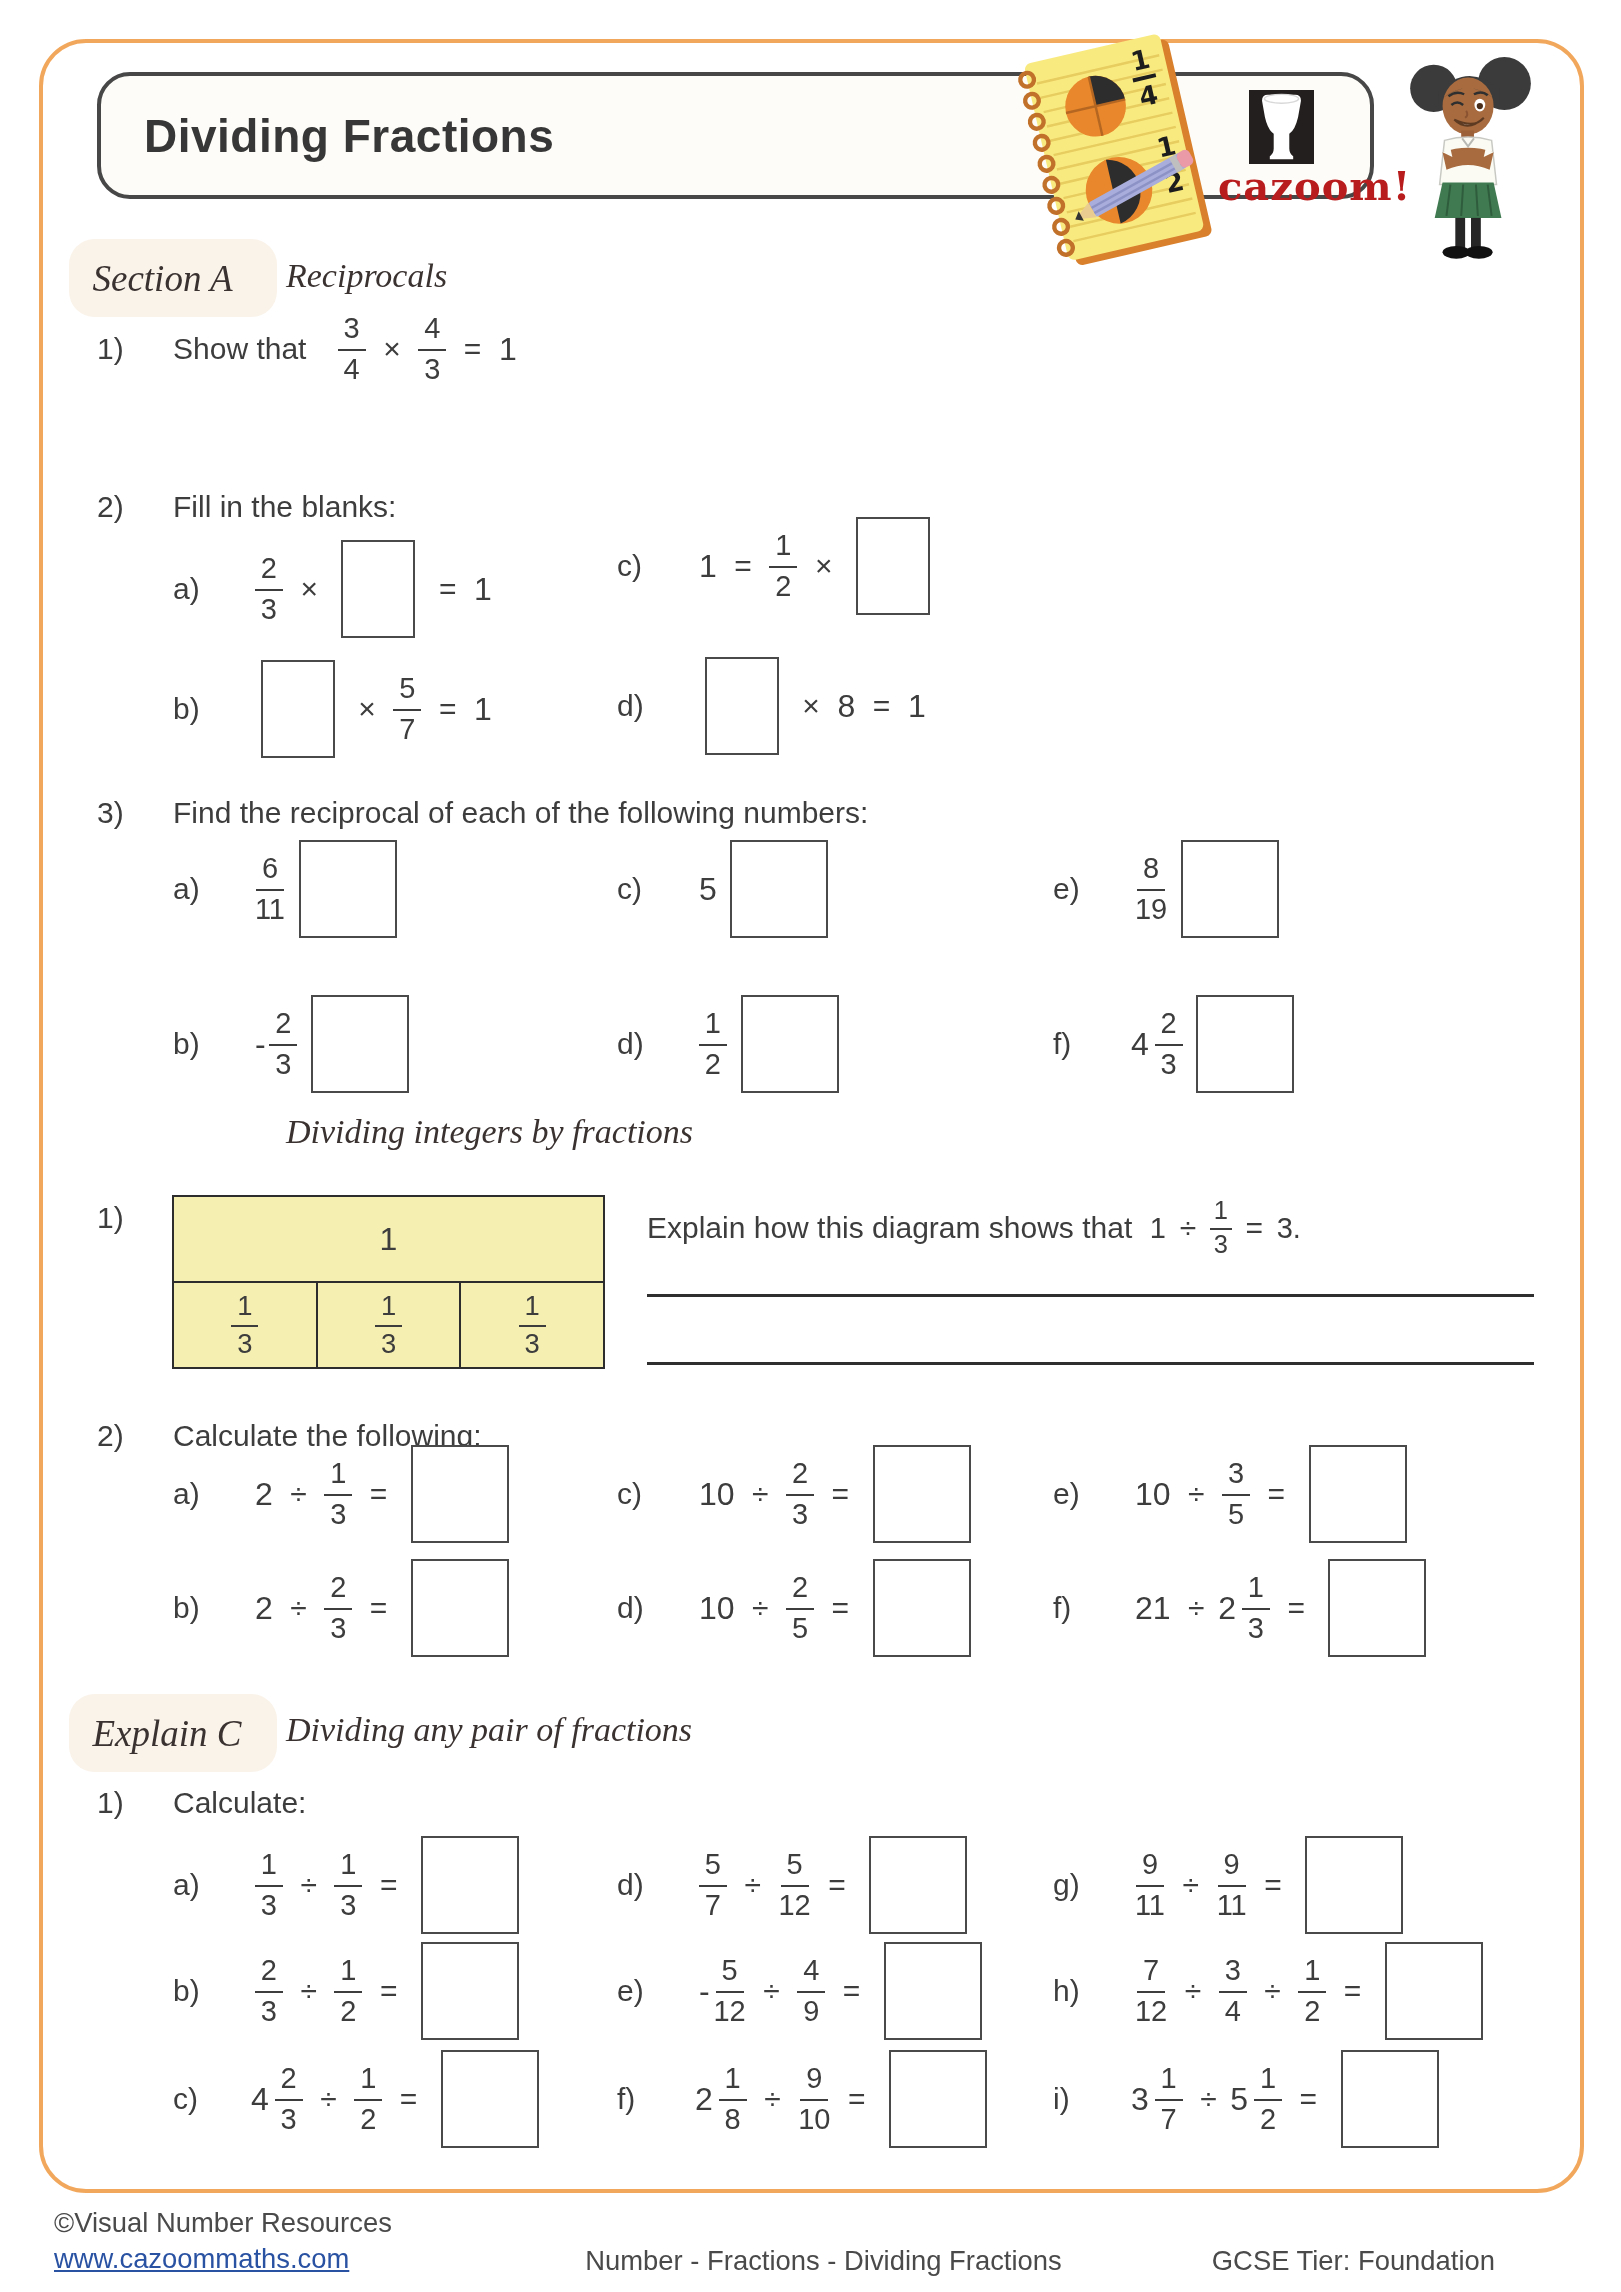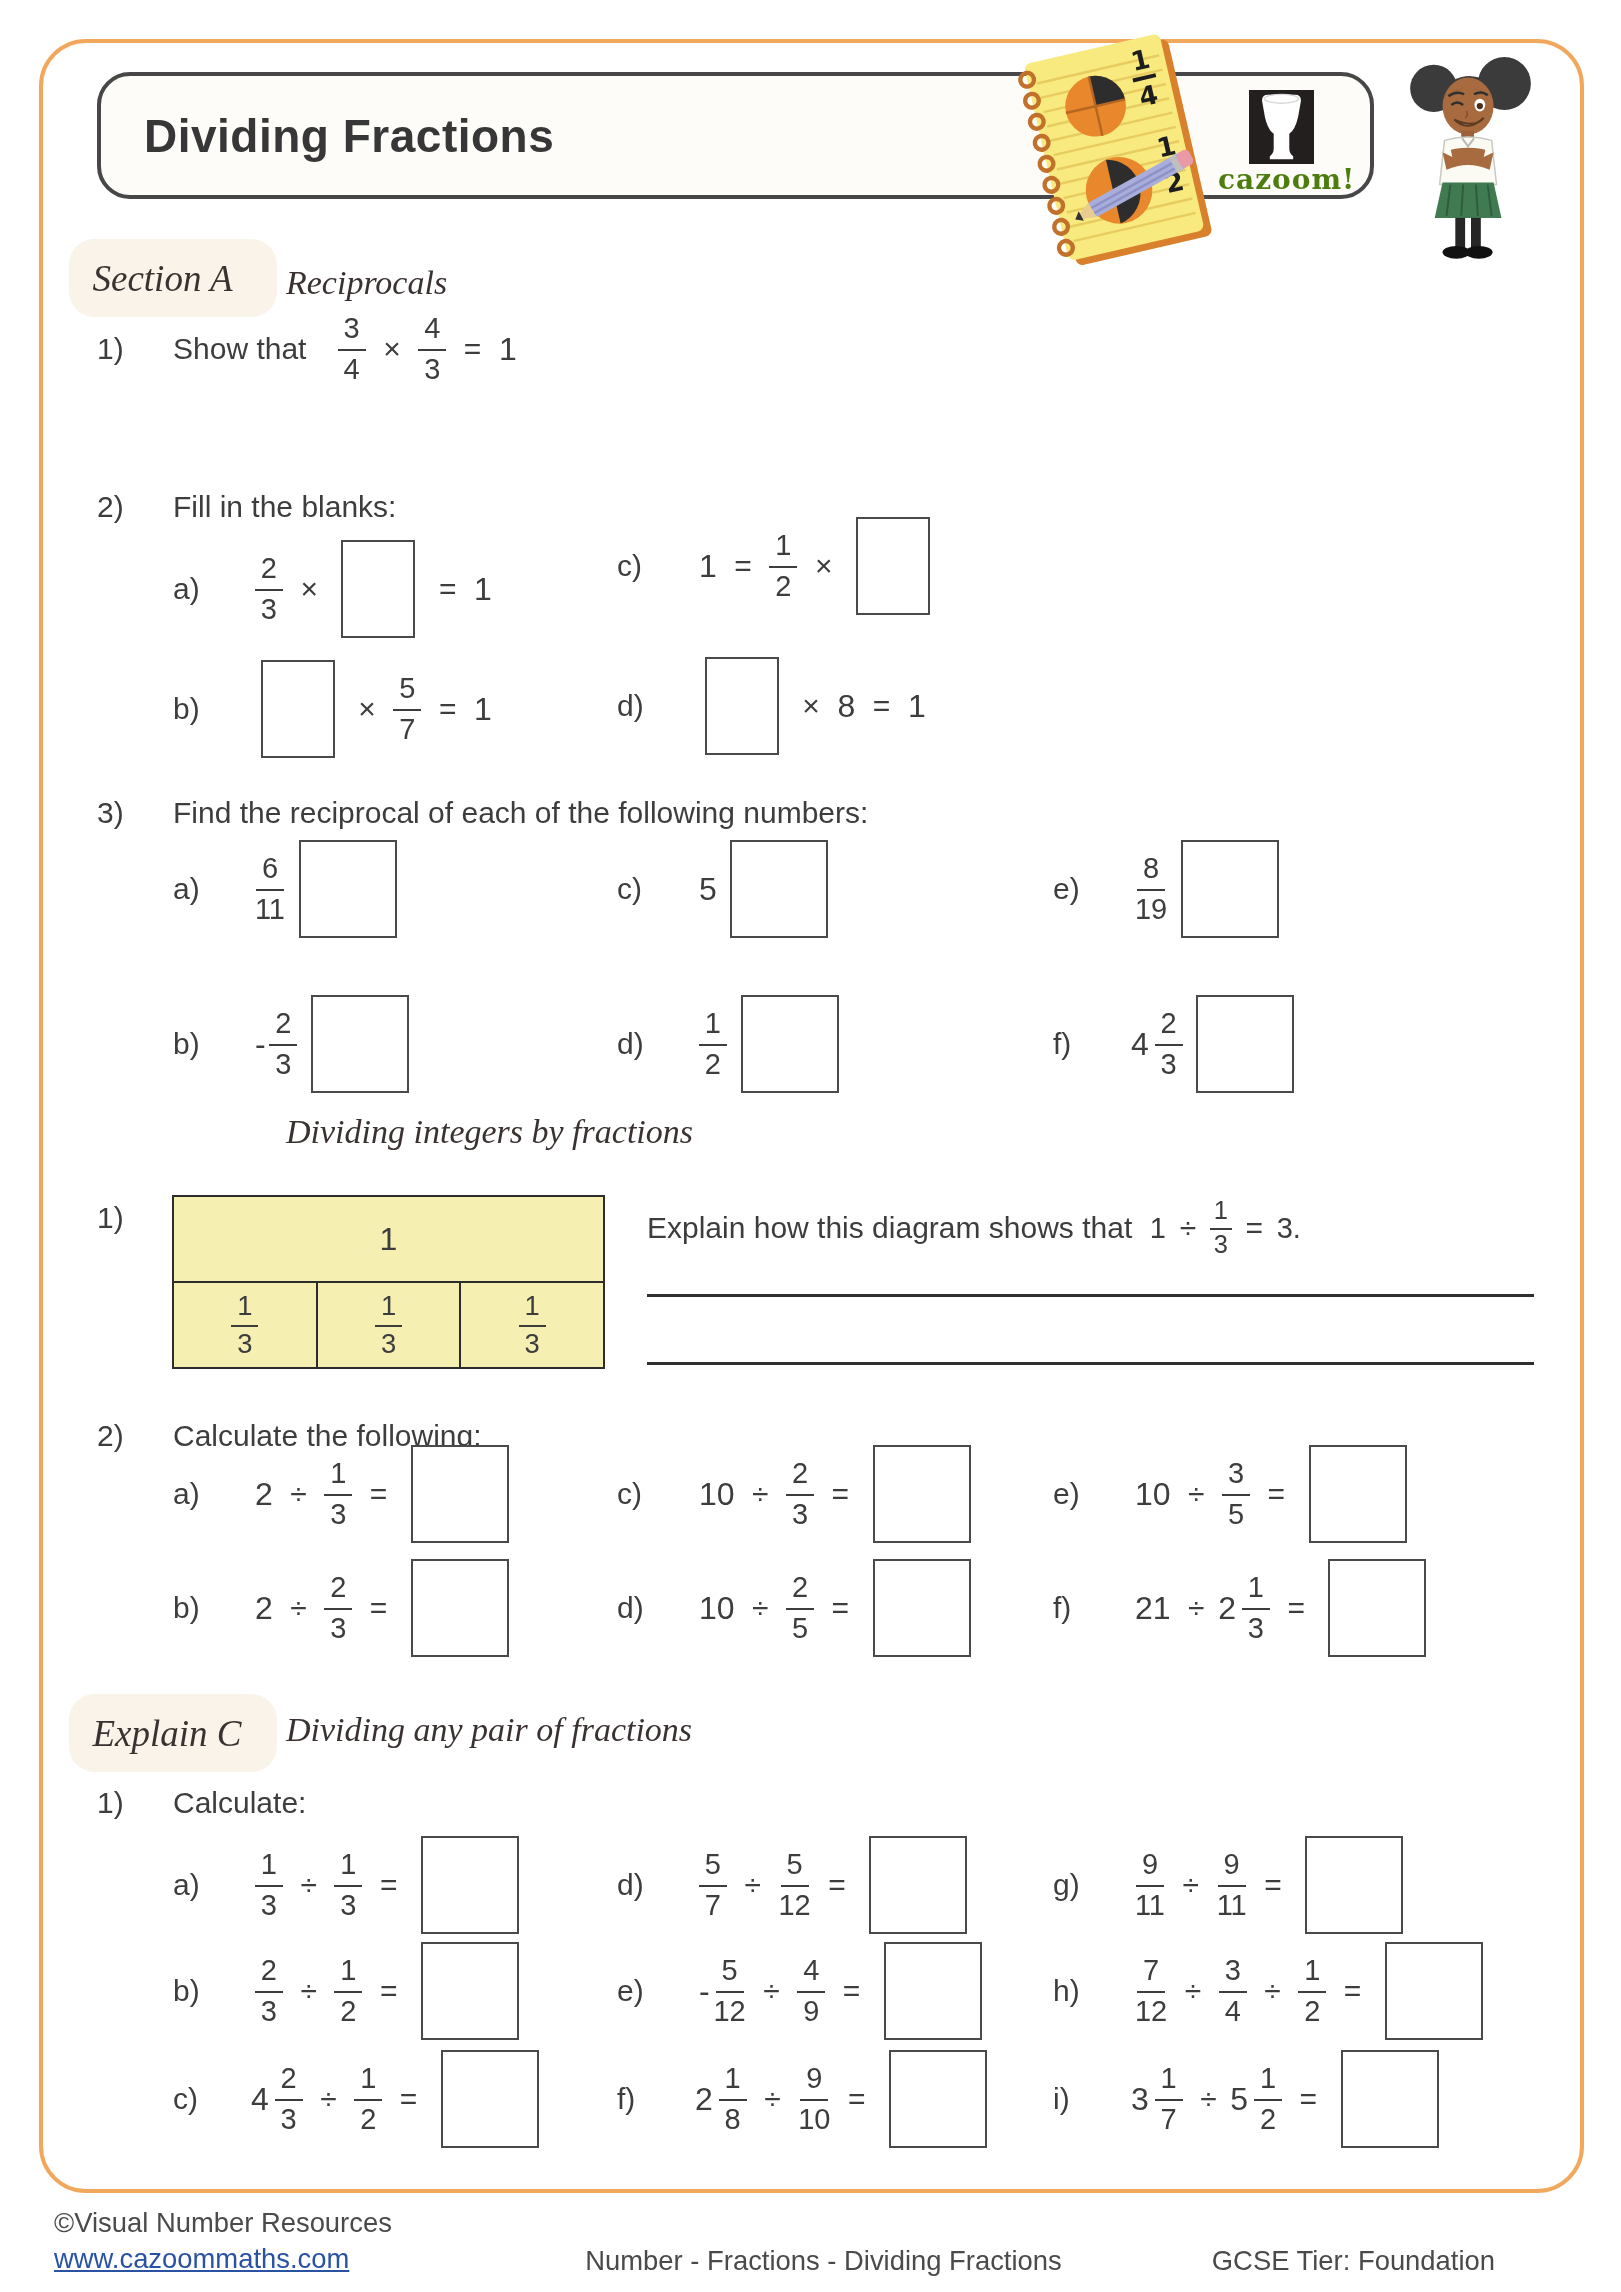--- a/index.html
+++ b/index.html
@@ -7,21 +7,21 @@
         font-family:"Liberation Sans",sans-serif;color:#3d3d3d;}
   .page-border{position:absolute;left:39px;top:39px;width:1545px;height:2154px;
         border:4.9px solid #F2A85C;border-radius:47px;box-sizing:border-box;}
   
   .title-box{position:absolute;left:97px;top:72px;width:1277px;height:127px;box-sizing:border-box;
         border:4.9px solid #474747;border-radius:33px;background:#FDFCF8;display:flex;align-items:center;}
   .title-box h1{margin:0 0 0 43px;font-size:46px;letter-spacing:0.5px;color:#373737;font-family:"Liberation Sans",sans-serif;}
   .notebook{position:absolute;left:1010px;top:33px;width:206px;height:245px;}
   .logo{position:absolute;left:1218px;top:90px;width:127px;text-align:center;}
   .logo .drum-box{width:65px;height:74px;background:#231F1E;margin:0 auto;display:flex;align-items:flex-start;justify-content:center;}
-  .logo .brand{font-family:"DejaVu Serif","Liberation Serif",serif;font-weight:bold;font-size:28px;color:#4d7c0f;letter-spacing:1px;line-height:1;margin-top:2px;}
+  .logo .brand{font-family:"DejaVu Serif","Liberation Serif",serif;font-weight:bold;font-size:40px;color:#b91c1c;letter-spacing:1px;line-height:1;margin-top:2px;}
   .girl{position:absolute;left:1404px;top:55px;width:135px;height:211px;}
   
   .section-pill{position:absolute;left:69px;width:208px;height:78px;background:#FAF3EA;border-radius:25.5px;
         display:flex;align-items:center;box-sizing:border-box;padding-left:23.5px;}
   .section-label{font-family:"Liberation Serif",serif;font-weight:normal;font-style:italic;font-size:37px;color:#3a3231;}
   .section-subtitle{position:absolute;left:286px;font-family:"Liberation Serif",serif;font-style:italic;font-size:34px;color:#3a3231;}
   
   .qhead{position:absolute;display:flex;align-items:baseline;font-size:30px;}
   .qnum{width:76px;flex-shrink:0;}
   .item{position:absolute;display:flex;align-items:center;}
@@ -167,21 +167,21 @@
       <rect x="51" y="166" width="10" height="32" fill="#262626"></rect>
       <rect x="67" y="166" width="10" height="32" fill="#262626"></rect>
       <ellipse cx="52" cy="201" rx="14" ry="6.5" fill="#111111"></ellipse>
       <ellipse cx="75" cy="201" rx="14" ry="6.5" fill="#111111"></ellipse>
     </svg>
   </div>
 
   <div class="section-pill" style="top:239px;">
     <span class="section-label">Section A</span>
   </div>
-  <div class="section-subtitle" style="top:264px;font-style:italic;">Reciprocals</div>
+  <div class="section-subtitle" style="top:257px;font-style:italic;">Reciprocals</div>
 
   <div class="item" style="left:97px;top:296px;height:106px;">
     <span class="ilabel" style="width:76px;">1)</span>
     <span style="font-size:30px;margin-right:27.4px;">Show that</span>
     <span class="expr">
         <span class="frac">
           <span class="fnum">3</span>
           <span class="fden">4</span>
         </span>
         <span class="op">×</span>

